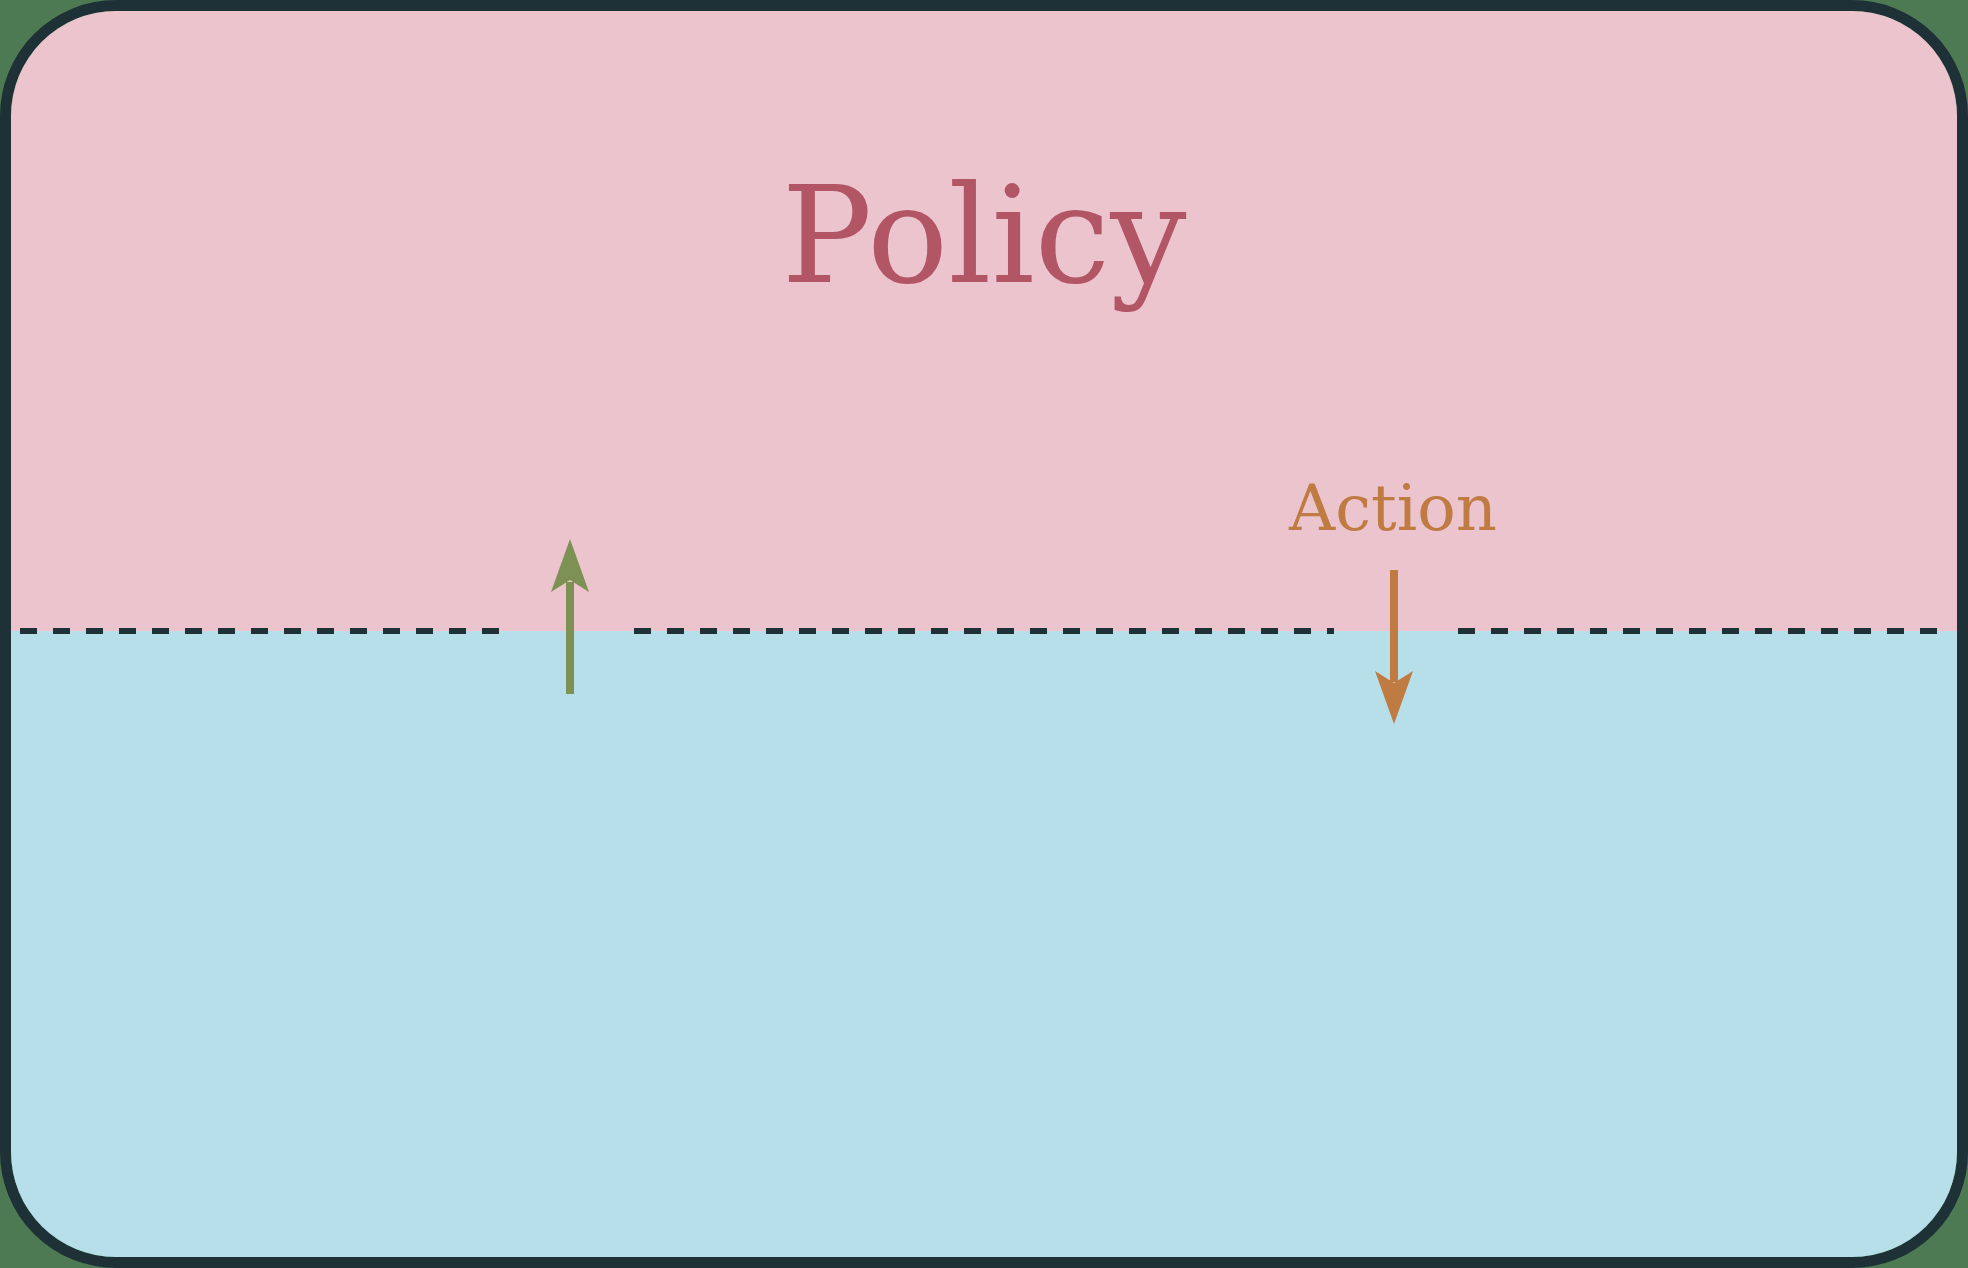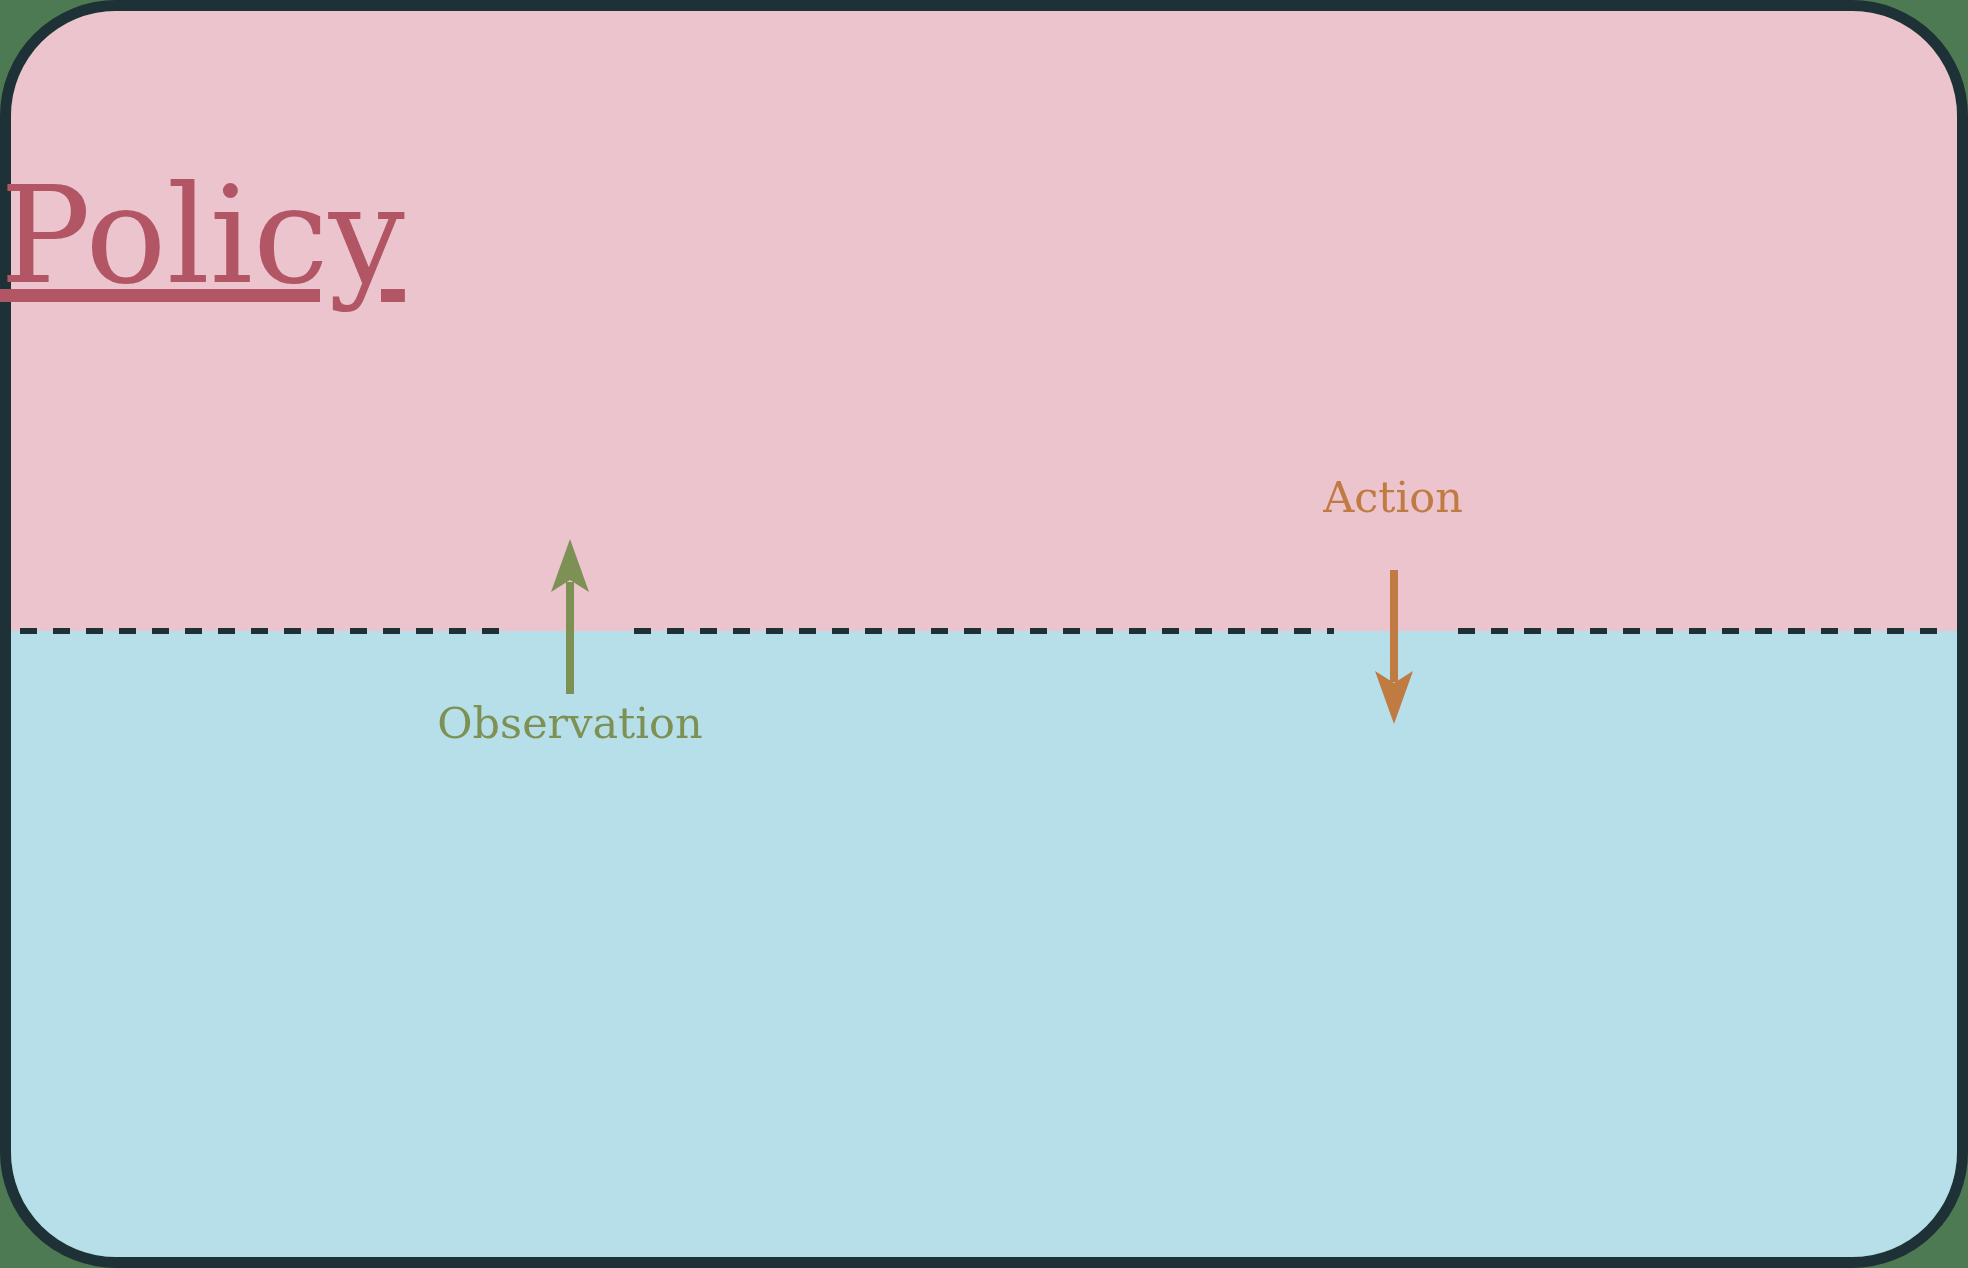--- a/index.html
+++ b/index.html
@@ -49,33 +49,33 @@
     );
   }
   #dash-seg-1 { left: 20px;   width: 488px; }
   #dash-seg-2 { left: 634px;  width: 700px; }
   #dash-seg-3 { left: 1458px; width: 490px; }
 
   .big-label {
     position: absolute;
     left: 0;
     width: 100%;
+    text-align: center;
     font-size: 135px;
     line-height: 1;
     white-space: nowrap;
     user-select: none;
-    text-decoration: underline;
   }
   #policy-label      { top: 168px; color: var(--policy-text, #b25666); }
   #environment-label { top: 948px; color: var(--environment-text, #4d7f97); }
 
   .small-label {
     position: absolute;
     transform: translateX(-50%);
-    font-size: 43px;
+    font-size: 64px;
     line-height: 1;
     white-space: nowrap;
     user-select: none;
   }
   #observation-label { left: 570px;  top: 702px; color: var(--observation, #7e9154); }
   #action-label      { left: 1393px; top: 476px; color: var(--action, #c07b43); }
 
   #arrow-overlay {
     position: absolute;
     inset: 0;
@@ -98,21 +98,20 @@
     <div id="environment-region"></div>
   </div>
 
   <div class="dash-seg" id="dash-seg-1"></div>
   <div class="dash-seg" id="dash-seg-2"></div>
   <div class="dash-seg" id="dash-seg-3"></div>
 
   <div class="big-label" id="policy-label">Policy</div>
 
 
-  <div class="small-label" id="observation-label">Observation</div>
 
   <div class="small-label" id="action-label">Action</div>
 
   <svg id="arrow-overlay" viewBox="0 0 1968 1268" xmlns="http://www.w3.org/2000/svg">
     <g>
       <line class="obs-shaft" x1="570" y1="694" x2="570" y2="582"></line>
       <polygon class="obs-head" points="570,539 551,592 570,580 589,592"></polygon>
     </g>
     <g>
       <line class="act-shaft" x1="1394" y1="570" x2="1394" y2="682"></line>

